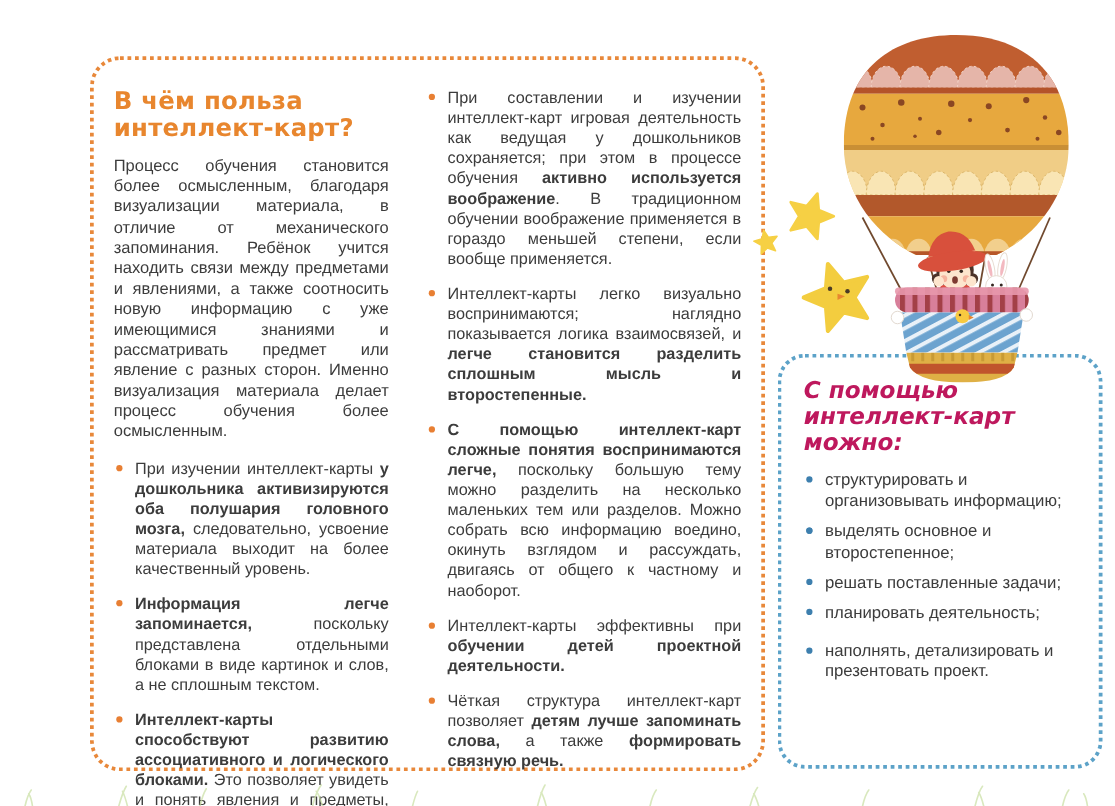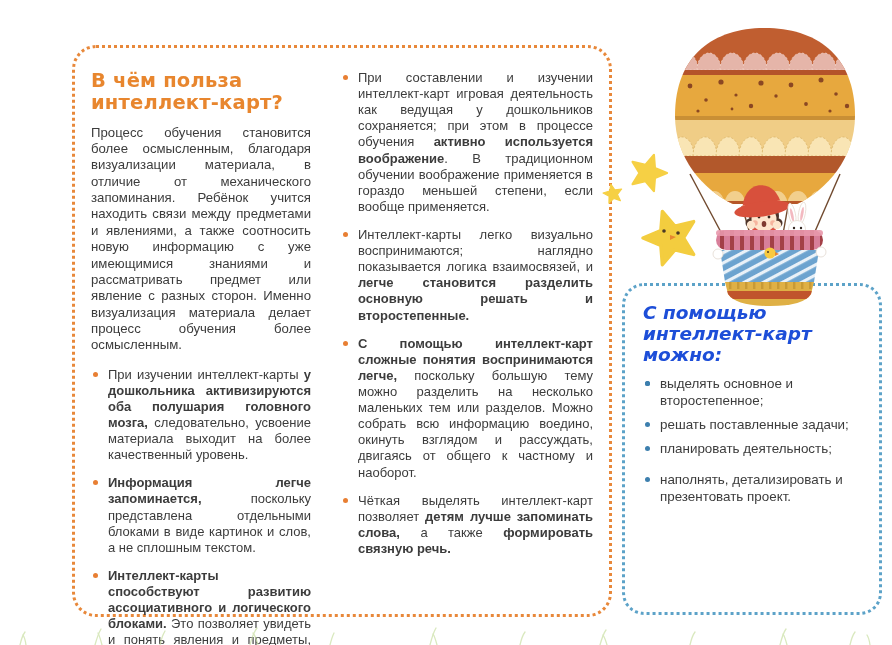--- a/index.html
+++ b/index.html
@@ -40,21 +40,21 @@
   b{font-weight:700;}
   
   .blue-box{
     position:absolute;left:622px;top:283px;width:260px;height:332px;
     border:3px dotted #5CA2C8;border-radius:22px;
     box-sizing:border-box;
     padding:16px 14px 12px 18px;
   }
   .blue-title{
     font-family:"DejaVu Sans", sans-serif;
-    font-size:18.5px;font-weight:700;font-style:italic;color:#1d4ed8;
+    font-size:18.5px;font-weight:700;font-style:italic;color:#be185d;
     line-height:1.14;margin:0 0 11px 0;
   }
   ul.bluelist{list-style:none;margin:0;padding:0;}
   ul.bluelist li{
     position:relative;padding-left:17px;margin-bottom:7px;
     font-size:13.4px;line-height:1.26;text-align:left;
   }
   ul.bluelist li .dot{
     position:absolute;left:2px;top:5px;width:5px;height:5px;
     border-radius:50%;background:#3D7FAE;
@@ -76,33 +76,35 @@
     <p class="intro">Процесс обучения становится более осмысленным, благодаря визуализации материала, в отличие от механического запоминания. Ребёнок учится находить связи между предметами и явлениями, а также соотносить новую информацию с уже имеющимися знаниями и рассматривать предмет или явление с разных сторон. Именно визуализация материала делает процесс обучения более осмысленным.</p>
     <ul class="blist">
       <li><span class="dot"></span><span><span>При изучении интеллект-карты </span><b>у дошкольника активизируются оба полушария головного мозга,</b><span> следовательно, усвоение материала выходит на более качественный уровень.</span></span></li>
       <li><span class="dot"></span><span><b>Информация легче запоминается,</b><span> поскольку представлена отдельными блоками в виде картинок и слов, а не сплошным текстом.</span></span></li>
       <li><span class="dot"></span><span><b>Интеллект-карты способствуют развитию ассоциативного и логического блоками.</b><span> Это позволяет увидеть и понять явления и предметы, пропущенные при традиционной учебной деятельности.</span></span></li>
     </ul>
   </div>
   <div class="col2">
     <ul class="blist">
       <li><span class="dot"></span><span><span>При составлении и изучении интеллект-карт игровая деятельность как ведущая у дошкольников сохраняется; при этом в процессе обучения </span><b>активно используется воображение</b><span>. В традиционном обучении воображение применяется в гораздо меньшей степени, если вообще применяется.</span></span></li>
-      <li><span class="dot"></span><span><span>Интеллект-карты легко визуально воспринимаются; наглядно показывается логика взаимосвязей, и </span><b>легче становится разделить основную решать и второстепенные.</b></span></li>
+      <li><span class="dot"></span><span><span>Интеллект-карты легко визуально воспринимаются; наглядно показывается логика взаимосвязей, и </span><b>легче становится разделить сплошным мысль и второстепенные.</b></span></li>
       <li><span class="dot"></span><span><b>С помощью интеллект-карт сложные понятия воспринимаются легче,</b><span> поскольку большую тему можно разделить на несколько маленьких тем или разделов. Можно собрать всю информацию воедино, окинуть взглядом и рассуждать, двигаясь от общего к частному и наоборот.</span></span></li>
-      <li><span class="dot"></span><span><span>Чёткая выделять интеллект-карт позволяет </span><b>детям лучше запоминать слова,</b><span> а также </span><b>формировать связную речь.</b></span></li>
+      <li><span class="dot"></span><span><span>Интеллект-карты эффективны при </span><b>обучении детей проектной деятельности.</b></span></li>
+      <li><span class="dot"></span><span><span>Чёткая структура интеллект-карт позволяет </span><b>детям лучше запоминать слова,</b><span> а также </span><b>формировать связную речь.</b></span></li>
     </ul>
   </div>
 </div>
 
 <div class="blue-box">
   <h2 class="blue-title">
     <span>С помощью</span><br>
     <span>интеллект-карт можно:</span>
   </h2>
   <ul class="bluelist">
+    <li><span class="dot"></span><span>структурировать и организовывать информацию;</span></li>
     <li><span class="dot"></span></li>
     <li><span class="dot"></span><span>выделять основное и второстепенное;</span></li>
     <li><span class="dot"></span><span>решать поставленные задачи;</span></li>
     <li><span class="dot"></span><span>планировать деятельность;</span></li>
     <li><span class="dot"></span><span>наполнять, детализировать и презентовать проект.</span></li>
   </ul>
 </div>
 
 <div class="balloon-wrap">
 <svg width="302" height="300" viewBox="0 0 302 300" xmlns="http://www.w3.org/2000/svg">

